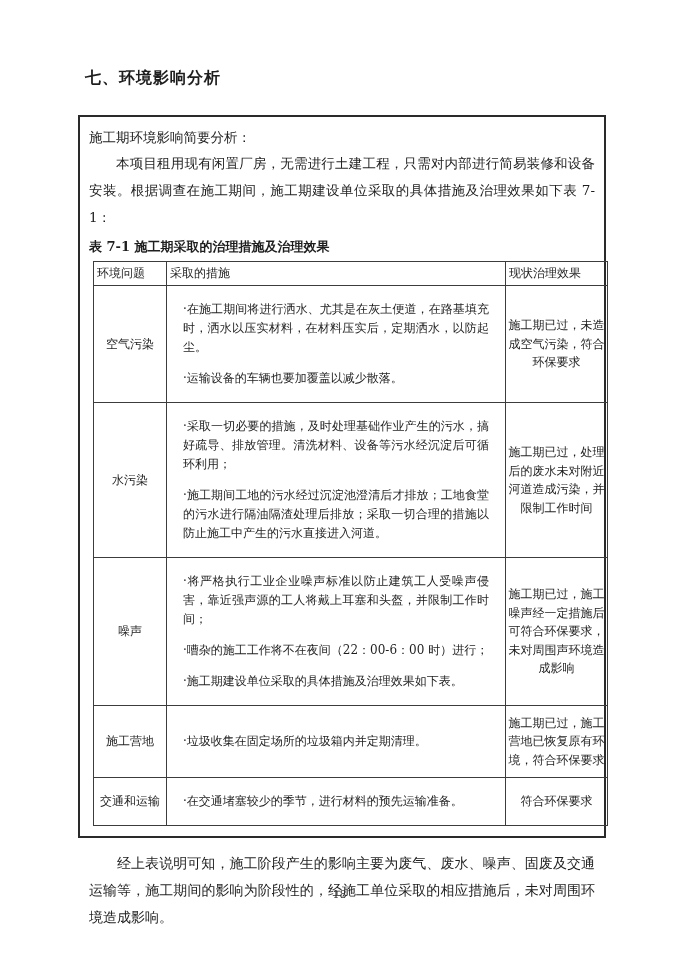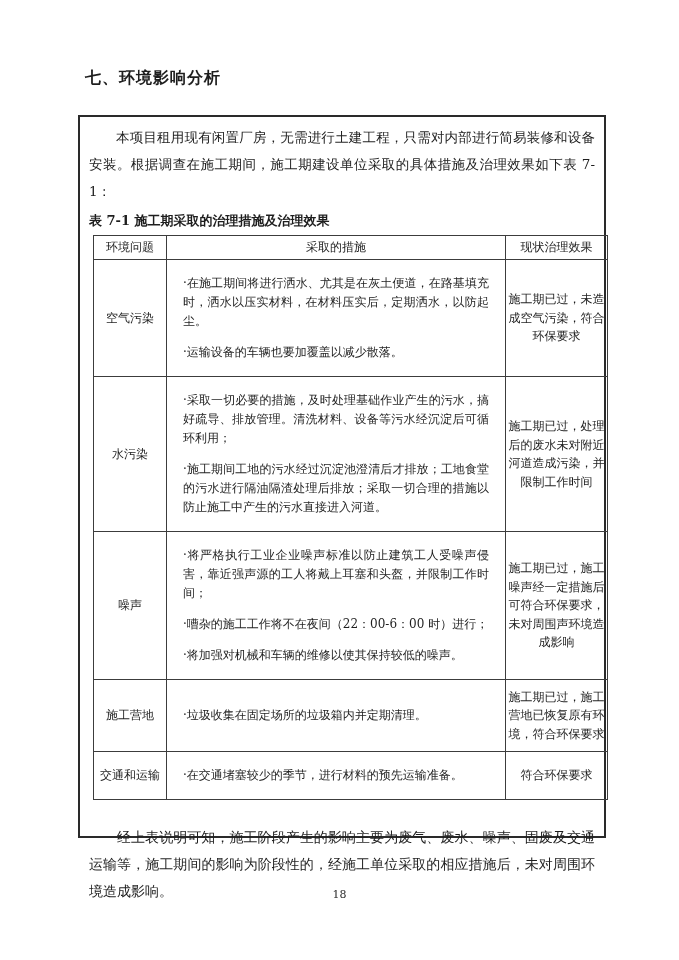--- a/index.html
+++ b/index.html
@@ -41,21 +41,21 @@
     table-layout:fixed;
   }
   .measures-table th, .measures-table td {
     border:1px solid #3c3c3c;
     font-size:12px; line-height:19px;
     font-weight:normal;
     padding:1px 3px;
     vertical-align:middle;
     box-sizing:border-box;
   }
-  .measures-table th { text-align:center; height:24px; }
+  .measures-table th { text-align:left; height:24px; }
   col.c-issue  { width:73px; }
   col.c-meas   { width:339px; }
   col.c-effect { width:102px; }
   td.issue-cell  { text-align:center; }
   td.measures-cell { text-align:left; padding:2px 4px; }
   td.effect-cell { text-align:center; line-height:18.5px; padding:2px 2px; }
   .measure-item { margin:12px; text-align:justify; }
   tr.row-air     { height:57px; }
   tr.row-water   { height:88px; }
   tr.row-noise   { height:86px; }
@@ -72,20 +72,21 @@
     font-size:11px; color:#2a2a2a;
   }
 </style>
 </head>
 <body>
 
 <h1 class="doc-title">七、环境影响分析</h1>
 
 <div class="content-box">
 
+  <p class="intro-label">施工期环境影响简要分析：</p>
 
   <p class="intro-par">本项目租用现有闲置厂房，无需进行土建工程，只需对内部进行简易装修和设备安装。根据调查在施工期间，施工期建设单位采取的具体措施及治理效果如下表 7-1：</p>
 
   <div class="table-caption">表 7-1 施工期采取的治理措施及治理效果</div>
 
   <table class="measures-table">
     <colgroup>
       <col class="c-issue">
         <col class="c-meas">
         <col class="c-effect">
@@ -112,21 +113,21 @@
           <div class="measure-item">·采取一切必要的措施，及时处理基础作业产生的污水，搞好疏导、排放管理。清洗材料、设备等污水经沉淀后可循环利用；</div>
           <div class="measure-item">·施工期间工地的污水经过沉淀池澄清后才排放；工地食堂的污水进行隔油隔渣处理后排放；采取一切合理的措施以防止施工中产生的污水直接进入河道。</div>
         </td>
         <td class="effect-cell">施工期已过，处理后的废水未对附近河道造成污染，并限制工作时间</td>
       </tr>
       <tr class="row-noise">
         <td class="issue-cell">噪声</td>
         <td class="measures-cell">
           <div class="measure-item">·将严格执行工业企业噪声标准以防止建筑工人受噪声侵害，靠近强声源的工人将戴上耳塞和头盔，并限制工作时间；</div>
           <div class="measure-item">·嘈杂的施工工作将不在夜间（22：00-6：00 时）进行；</div>
-          <div class="measure-item">·将加强对机械和车辆的维修以使其保持较低的噪声。</div>
+          <div class="measure-item">·施工期建设单位采取的具体措施及治理效果如下表。</div>
         </td>
         <td class="effect-cell">施工期已过，施工噪声经一定措施后可符合环保要求，未对周围声环境造成影响</td>
       </tr>
       <tr class="row-camp">
         <td class="issue-cell">施工营地</td>
         <td class="measures-cell">
           <div class="measure-item">·垃圾收集在固定场所的垃圾箱内并定期清理。</div>
         </td>
         <td class="effect-cell">施工期已过，施工营地已恢复原有环境，符合环保要求</td>
       </tr>

